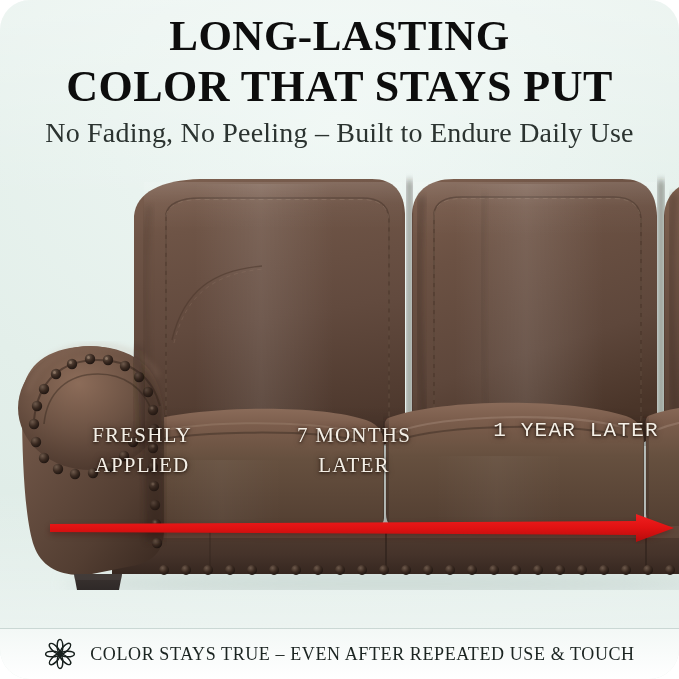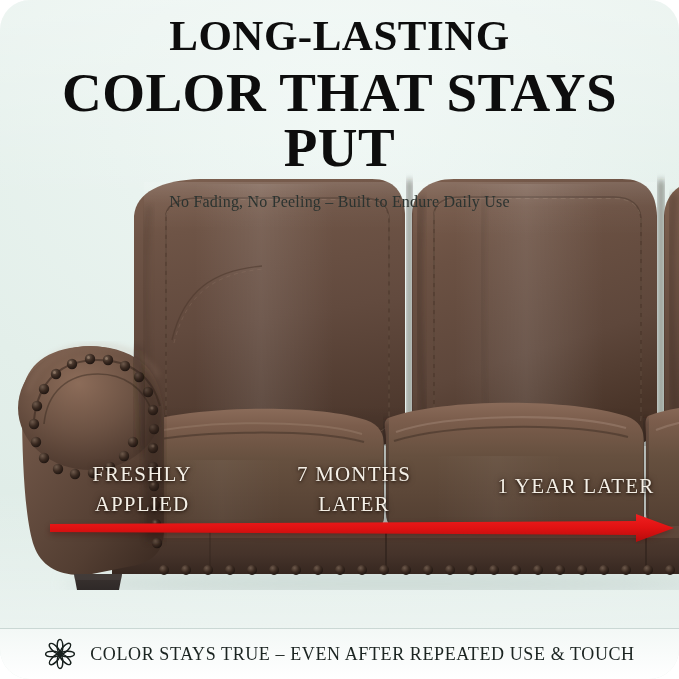--- a/index.html
+++ b/index.html
@@ -35,25 +35,25 @@
     z-index:6;
   }
   .title-line {
     font-family:"Liberation Serif", serif;
     font-weight:700;
     color:#0d0d0d;
     letter-spacing:0.5px;
     line-height:1.0;
   }
   .title-line.l1 { font-size:43px; }
-  .title-line.l2 { font-size:55px; margin-top:8px; }
+  .title-line.l2 { font-size:44px; margin-top:8px; }
   .subtitle {
-    margin-top:18px;
+    margin-top:8px;
     font-family:"Liberation Serif", serif;
-    font-size:16px;
+    font-size:28px;
     color:#2b3330;
     letter-spacing:0.2px;
   }
 
   
   .sofa {
     position:absolute;
     left:14px; top:170px;
     width:700px; height:420px;
     z-index:2;
@@ -66,25 +66,24 @@
     z-index:7;
     color:#f4efe6;
     font-family:"Liberation Serif", serif;
     font-size:21px;
     letter-spacing:1.2px;
     line-height:1.45;
     text-align:center;
     text-shadow:0 1px 3px rgba(20,10,5,0.85), 0 0 6px rgba(30,15,8,0.5);
     white-space:pre-line;
     font-weight:400;
-    margin-top:39px;
   }
   #label-fresh  { left:70px;  top:420px;  width:144px; }
   #label-six    { left:288px; top:420px;  width:132px; }
-  #label-year   { left:486px; top:432px;  width:180px; }
+  #label-year   { left:486px; top:416px;  width:180px;font-family:Liberation Mono, monospace; }
 
   
   .arrow-wrap {
     position:absolute; left:44px; top:505px; width:636px; height:48px; z-index:8;
   }
 
   
   .footer-divider {
     position:absolute; left:0; right:0; top:628px; height:1px;
     background:rgba(150,170,165,0.38);

